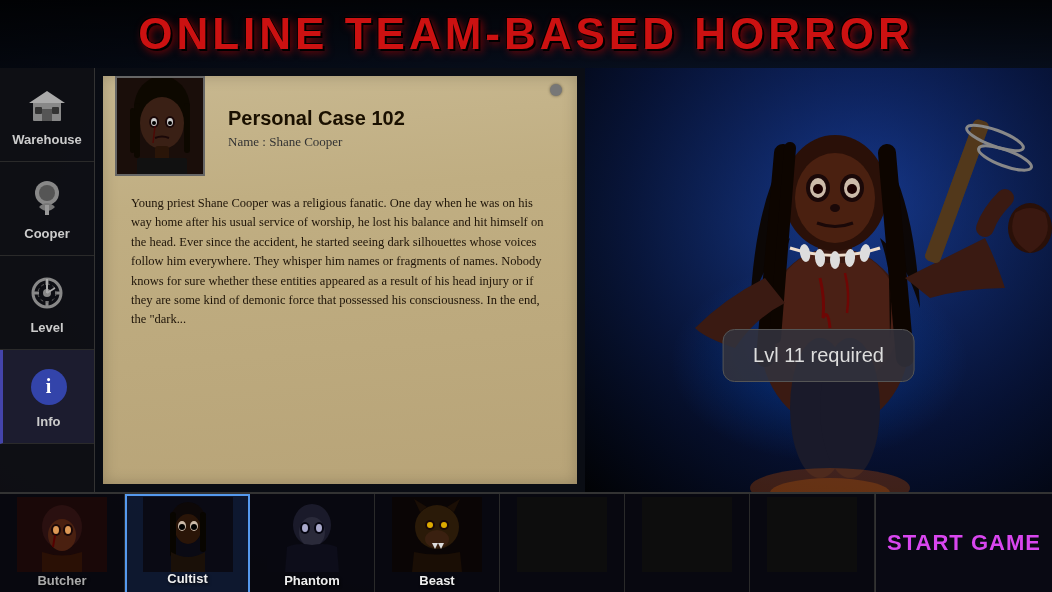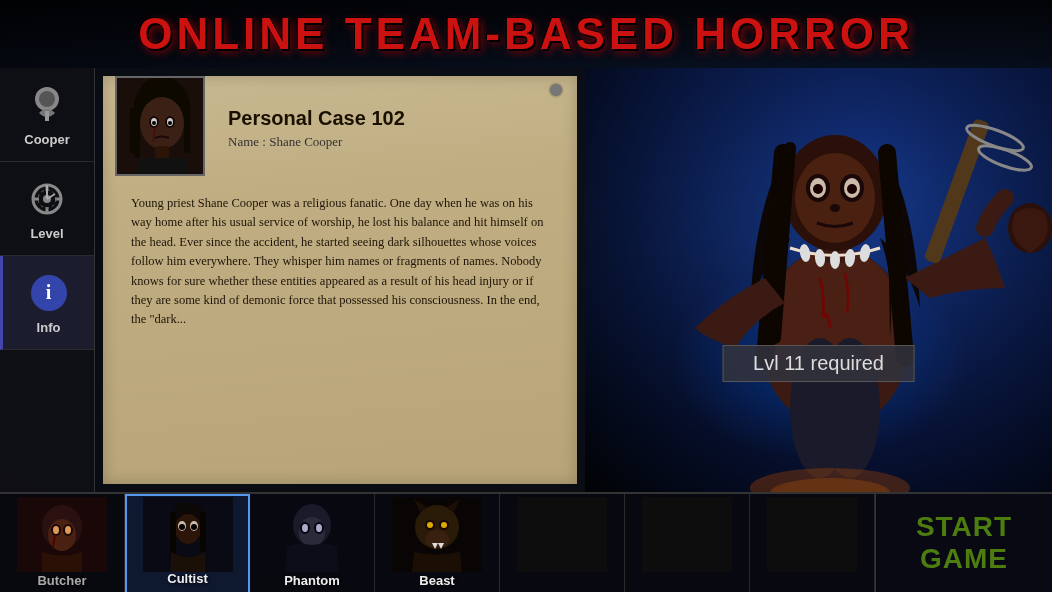--- a/index.html
+++ b/index.html
@@ -92,22 +92,22 @@
     }
 
     .lvl-required {
       position: absolute;
       bottom: 110px;
       left: 50%;
       transform: translateX(-50%);
       background: rgba(50, 50, 60, 0.88);
       color: #ddd;
       font-size: 20px;
-      padding: 6px 30px;
-      border-radius: 0;
+      padding: 14px 30px;
+      border-radius: 12px;
       border: 1px solid #555;
       white-space: nowrap;
       z-index: 20;
     }
 
     
     .bottom-bar {
       position: absolute;
       bottom: 0;
       left: 0;
@@ -172,22 +172,22 @@
       width: 200px;
       display: flex;
       align-items: center;
       justify-content: center;
       background: rgba(10, 10, 20, 0.9);
       cursor: pointer;
       border-left: 1px solid #333;
     }
 
     .start-game-text {
-      color: #4d7c0f;
-      font-size: 28px;
+      color: #d946ef;
+      font-size: 22px;
       font-weight: bold;
       letter-spacing: 1px;
       text-align: center;
     }
 
     
     .pin {
       width: 12px;
       height: 12px;
       background: #777;
@@ -295,20 +295,32 @@
 <body>
 
 <div class="bg"></div>
 
 <div class="title-bar">
   <span class="title-text">ONLINE TEAM-BASED HORROR</span>
 </div>
 
 <div class="sidebar">
 
+  <div class="sidebar-item">
+    <div class="sidebar-icon">
+      <svg width="44" height="44" viewBox="0 0 44 44">
+        <rect x="8" y="18" width="28" height="20" fill="#888" rx="1"></rect>
+        <polygon points="4,20 22,8 40,20" fill="#aaa"></polygon>
+        <rect x="17" y="26" width="10" height="12" fill="#555"></rect>
+        <rect x="10" y="24" width="7" height="7" fill="#333" rx="1"></rect>
+        <rect x="27" y="24" width="7" height="7" fill="#333" rx="1"></rect>
+      </svg>
+    </div>
+    <span class="sidebar-label">Warehouse</span>
+  </div>
 
   <div class="sidebar-item">
     <div class="sidebar-icon">
       <svg width="44" height="44" viewBox="0 0 44 44">
         <circle cx="22" cy="16" r="12" fill="#888"></circle>
         <circle cx="22" cy="16" r="8" fill="#555"></circle>
         <path d="M14 30 Q22 22 30 30 Q22 38 14 30Z" fill="#777"></path>
         <rect x="20" y="28" width="4" height="10" fill="#999"></rect>
       </svg>
     </div>

